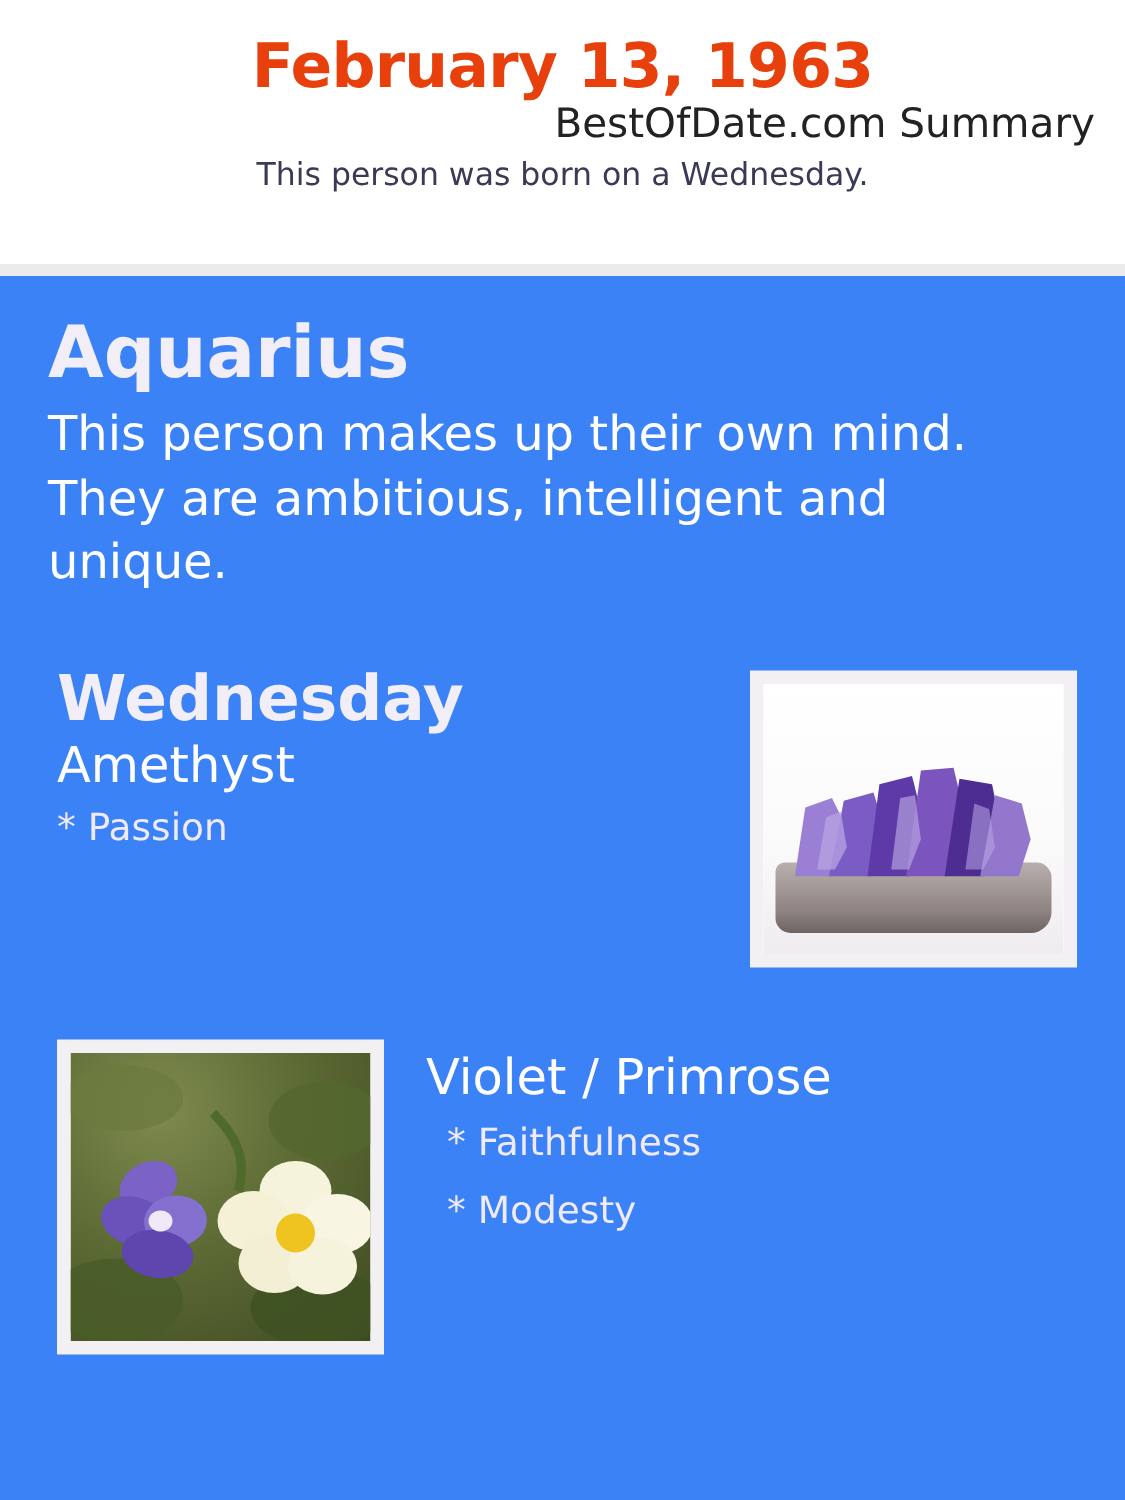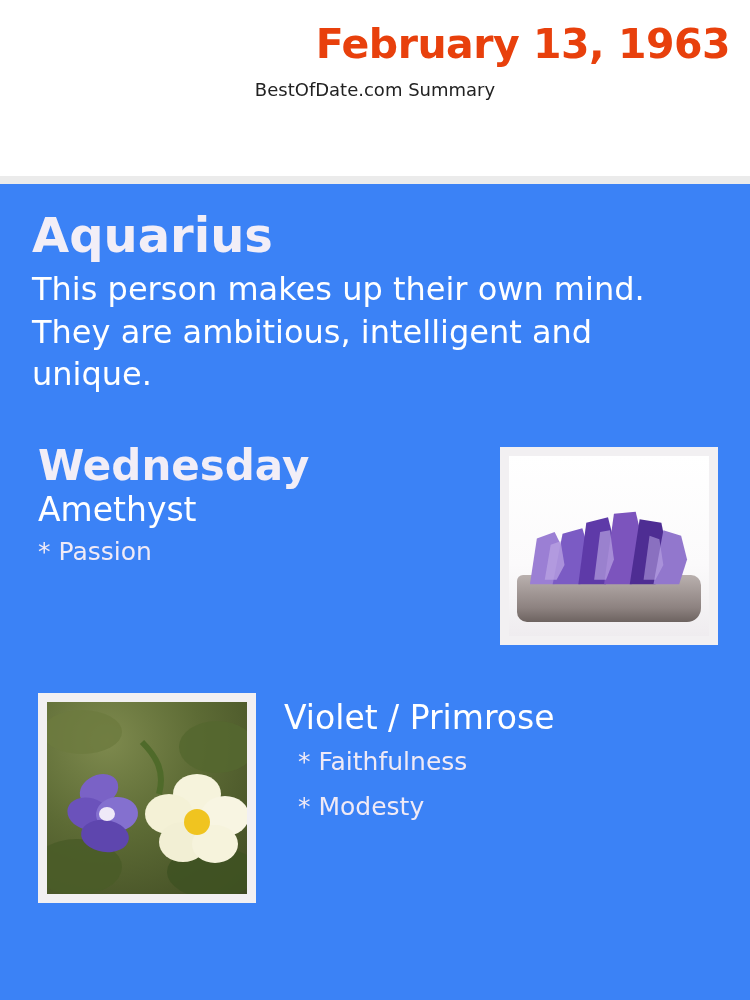--- a/index.html
+++ b/index.html
@@ -26,29 +26,29 @@
     padding: 22px 20px 14px 20px;
     text-align: center;
     box-sizing: border-box;
     height: 176px;
   }
   .header-date {
     color: #e8400c;
     font-size: 41px;
     font-weight: bold;
     line-height: 1.1;
-    margin: 0 0 13px 0;
+    margin: 0 0 0 0;
     letter-spacing: -0.5px;
-    text-align: right;
   }
   .header-site {
     color: #222222;
-    font-size: 18px;
+    font-size: 27px;
     line-height: 1.15;
     margin: 0 0 6px 0;
+    text-align: right;
   }
   .header-sub {
     color: #3a3a55;
     font-size: 21px;
     line-height: 1.2;
     margin: 0;
   }
   .header-rule {
     height: 8px;
     background: #ebebeb;
@@ -199,20 +199,21 @@
   }
 </style>
 </head>
 <body>
 
 <div class="page">
 
   <div class="header">
     <h1 class="header-date">February 13, 1963</h1>
     <div class="header-site">BestOfDate.com Summary</div>
+    <div class="header-sub">This person was born on a Wednesday.</div>
   </div>
   <div class="header-rule"></div>
 
   <div class="body-panel">
 
     <h2 class="zodiac-title">Aquarius</h2>
     <p class="zodiac-desc">This person makes up their own mind. They are ambitious, intelligent and unique.</p>
 
     <div class="stone-section">
       <div class="stone-text">

